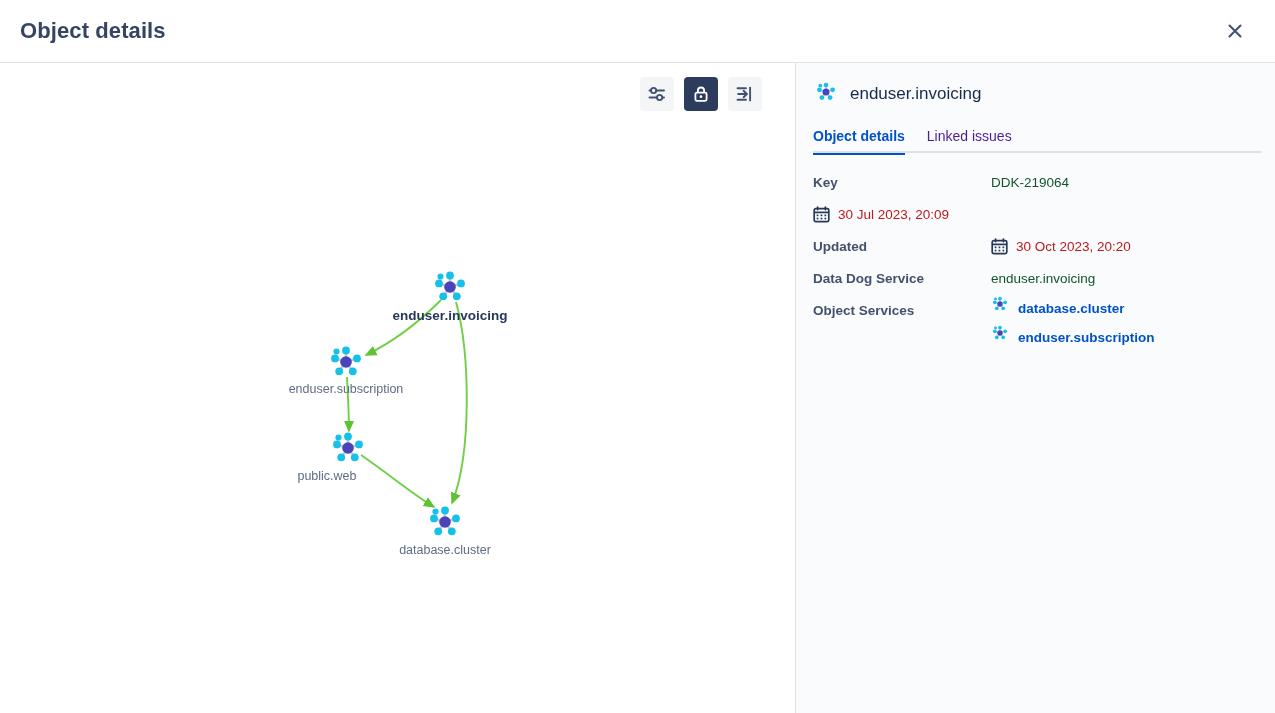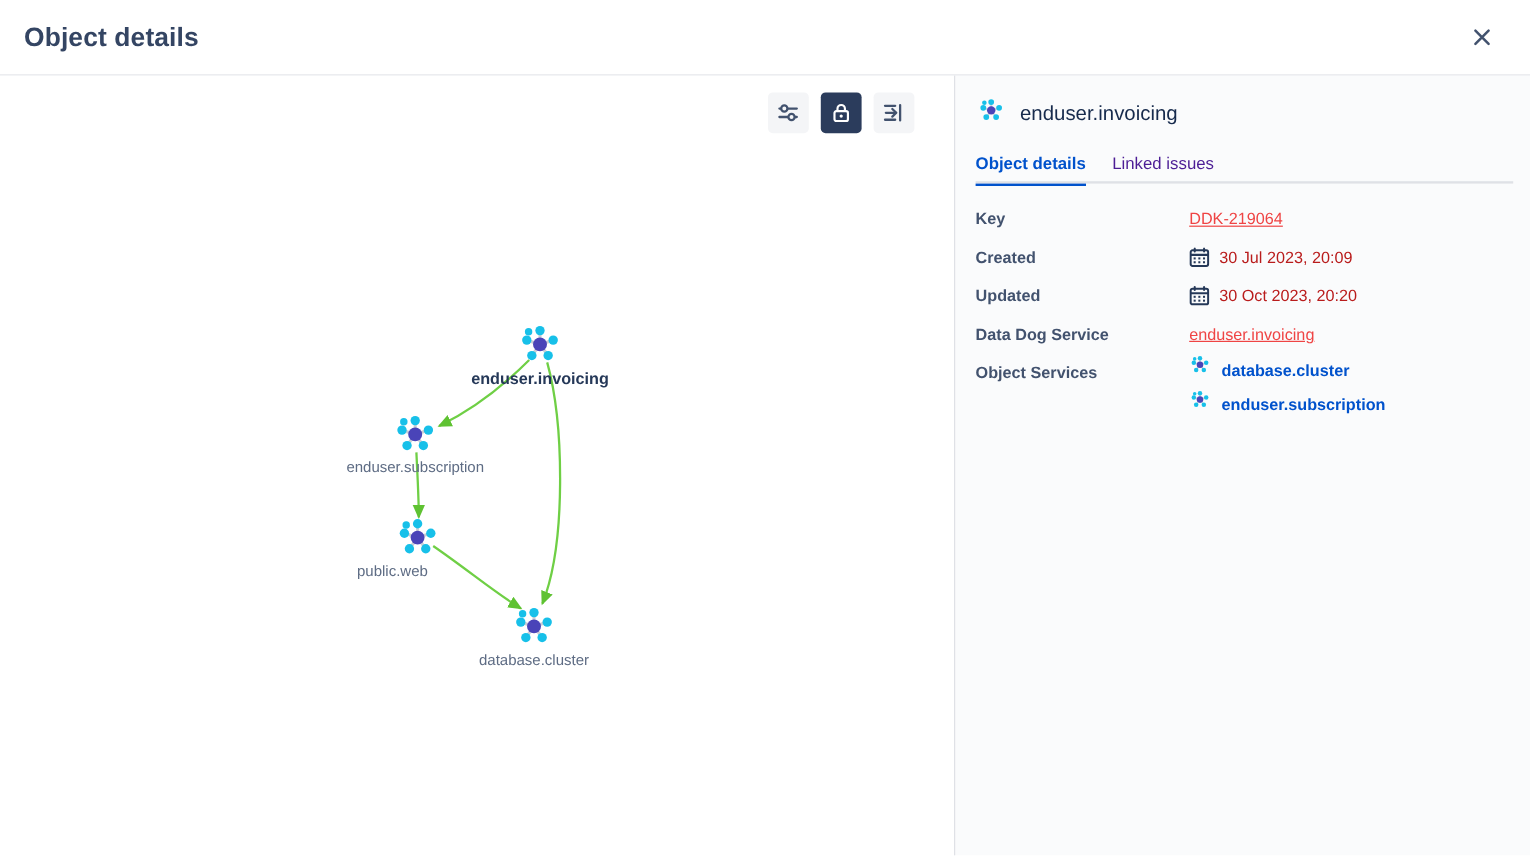--- a/index.html
+++ b/index.html
@@ -104,21 +104,21 @@
   }
   .field-label {
     width: 178px; flex: 0 0 178px;
     font-size: 13.5px; font-weight: 600; color: #42526e;
     line-height: 32px;
   }
   .field-value {
     font-size: 13.5px; color: #b91c1c; line-height: 32px;
     display: flex; align-items: center; gap: 8px;
   }
-  .field-value.plain { color: #ef4444; text-decoration: underline; }
+  .field-value.plain { color: #14532d; }
   .cal-icon { display: inline-flex; align-items: center; position: relative; top: -1px; }
   .svc-list { display: flex; flex-direction: column; gap: 2px; padding-top: 0; }
   .svc-link {
     display: flex; align-items: center; gap: 9px;
     font-size: 13.5px; font-weight: 700; color: #0052cc;
     text-decoration: none; line-height: 26px; cursor: pointer;
   }
 </style>
 </head>
 <body>
@@ -258,21 +258,20 @@
       </div>
 
       <div class="fields">
 
         <div class="field-row">
           <div class="field-label">Key</div>
           <div class="field-value plain">DDK-219064</div>
         </div>
 
         <div class="field-row">
-          <div class="field-label">Created</div>
           <div class="field-value">
             <span class="cal-icon">
               <svg width="17" height="17" viewBox="0 0 17 17">
                 <rect x="1.2" y="2.6" width="14.6" height="13" rx="1.6" fill="none" stroke="#253858" stroke-width="1.7"></rect>
                 <line x1="1.2" y1="6.4" x2="15.8" y2="6.4" stroke="#253858" stroke-width="1.7"></line>
                 <line x1="4.6" y1="1.2" x2="4.6" y2="3.6" stroke="#253858" stroke-width="1.7" stroke-linecap="round"></line>
                 <line x1="12.4" y1="1.2" x2="12.4" y2="3.6" stroke="#253858" stroke-width="1.7" stroke-linecap="round"></line>
                 <g fill="#253858">
                   <rect x="3.7" y="8.5" width="1.7" height="1.7"></rect>
                   <rect x="7.6" y="8.5" width="1.7" height="1.7"></rect>

